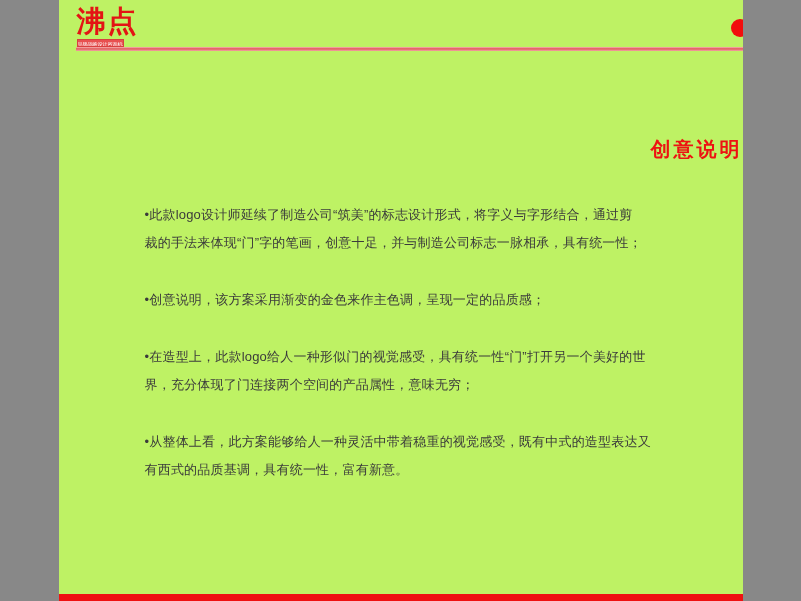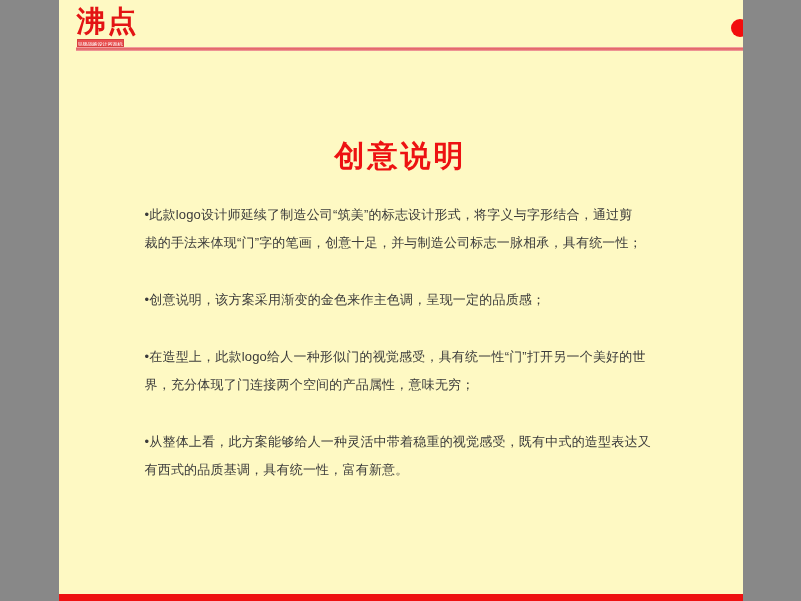--- a/index.html
+++ b/index.html
@@ -1,17 +1,17 @@
 <!DOCTYPE html>
 <html><head>
 <meta charset="utf-8">
 <style>
   html,body { margin:0; padding:0; background:#888; }
   .slide {
-    position:relative; width:684px; height:601px; background:#fef9c3;
+    position:relative; width:684px; height:601px; background:#bef264;
     font-family:"Liberation Sans", sans-serif; overflow:hidden;
     margin:0 auto;
   }
   
   .logo-text {
     position:absolute; left:18px; top:6px;
     font-size:29px; font-weight:800; letter-spacing:2px;
     color:#e31414; line-height:1.1;
   }
   .logo-tagline {
@@ -30,22 +30,22 @@
     width:18px; height:18px; border-radius:50%;
     background:#f20d0d;
   }
   .header-line {
     position:absolute; left:17px; right:0; top:47px; height:4px;
     background:linear-gradient(to bottom, #f7b6b6 0%, #e05a5a 45%, #f2a6a6 100%);
   }
   
   .slide-title {
     position:absolute; left:0; right:0; top:136px; margin:0;
-    text-align:center;
-    font-size:30px; font-weight:800; letter-spacing:3px;
+    text-align:right;
+    font-size:20px; font-weight:800; letter-spacing:3px;
     color:#ed1212;
   }
   
   .slide-body {
     position:absolute; left:86px; top:201px; width:682px;
   }
   .slide-body p {
     margin:0 0 29px 0;
     font-size:13px; line-height:28px;
     color:#3b3b3b;

